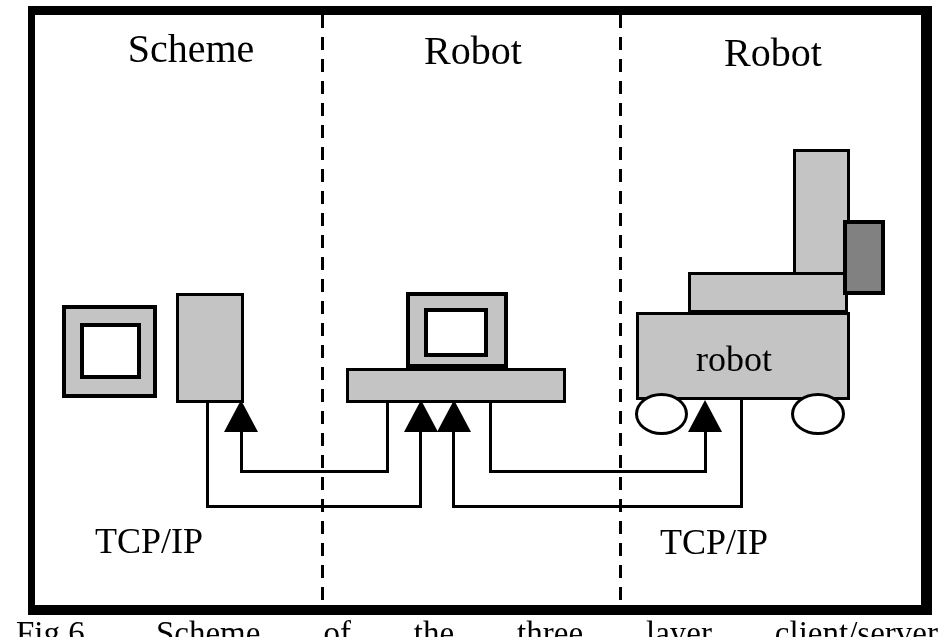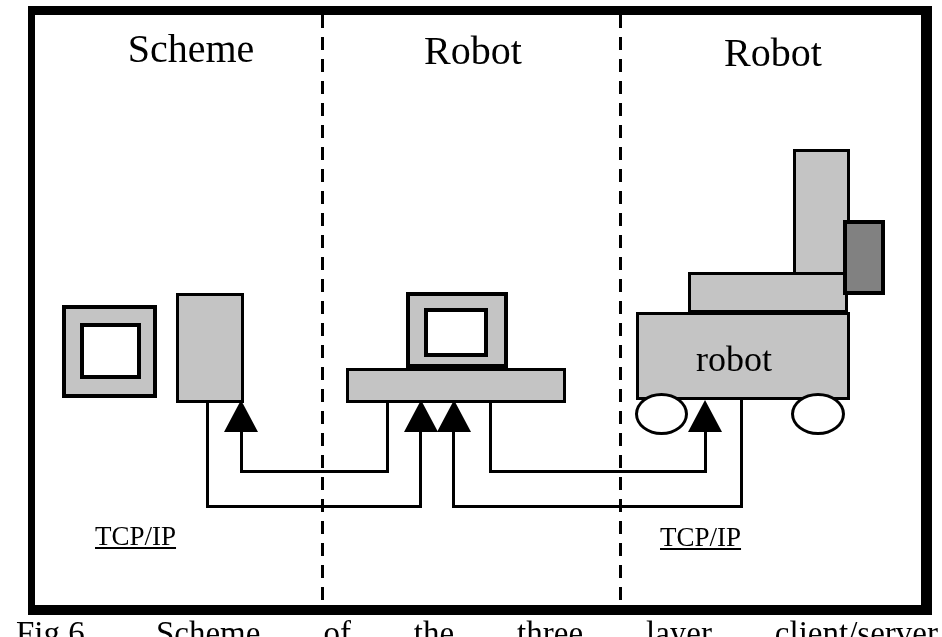--- a/index.html
+++ b/index.html
@@ -57,24 +57,23 @@
     background: #000;
   }
   .arrowhead {
     width: 0;
     height: 0;
     border-left: 17px solid transparent;
     border-right: 17px solid transparent;
     border-bottom: 32px solid #000;
   }
   .tcplabel {
-    font-size: 27px;
+    font-size: 36px;
     line-height: 1.0;
     white-space: nowrap;
-    text-decoration: underline;
   }
   .robottext {
     font-size: 36px;
     line-height: 1.0;
   }
   .caption {
     display: flex;
     justify-content: space-between;
     font-size: 33px;
     line-height: 1.1;

